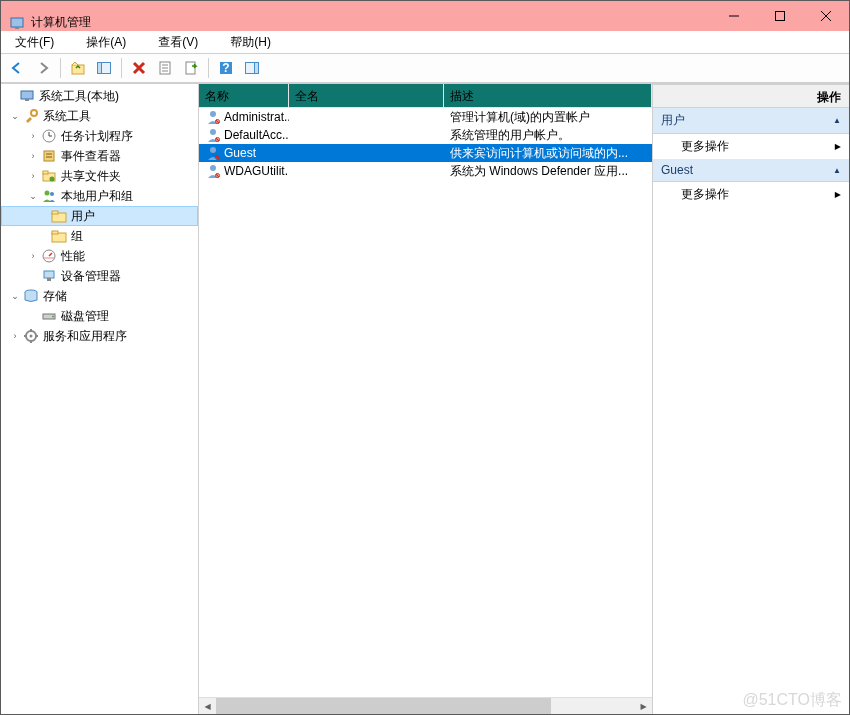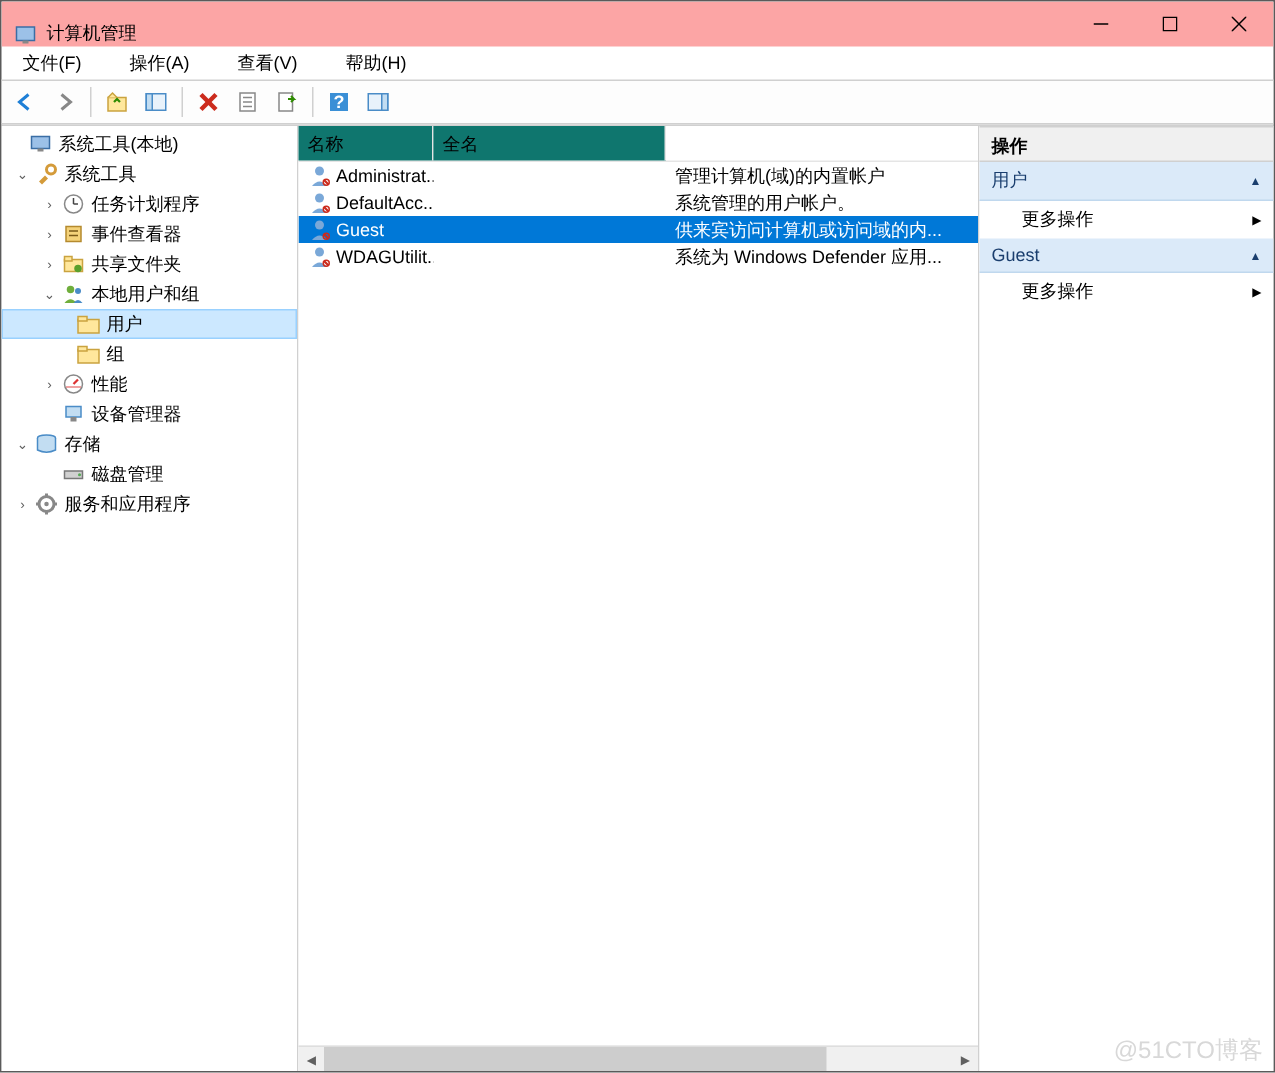--- a/index.html
+++ b/index.html
@@ -27,21 +27,21 @@
 .list-body { flex: 1; overflow: auto; }
 .list-row { display: flex; height: 18px; align-items: center; white-space: nowrap; }
 .list-row .cell { padding: 0 6px; overflow: hidden; text-overflow: ellipsis; display: flex; align-items: center; }
 .list-row .cell-name { width: 90px; } .list-row .cell-full { width: 155px; } .list-row .cell-desc { flex: 1; }
 .list-row.selected { background: #0078d7; color: #fff; }
 .user-icon { width: 16px; height: 16px; margin-right: 3px; flex-shrink: 0; }
 .scrollbar-h { height: 17px; background: #f0f0f0; border-top: 1px solid #dedede; display: flex; }
 .scrollbar-h .arrow { width: 17px; display: flex; align-items: center; justify-content: center; color: #606060; font-size: 8px; }
 .scrollbar-h .track { flex: 1; }
 .scrollbar-h .thumb { height: 100%; background: #cdcdcd; width: 80%; }
-.actions-panel { width: 196px; background: #fff; display: flex; flex-direction: column; }
+.actions-panel { width: 196px; background: #fff; display: flex; flex-direction: column; text-align: right; }
 .actions-header { height: 24px; background: #f0f0f0; border: 1px solid #d0d0d0; border-left: none; border-right: none; padding: 4px 8px; font-weight: bold; }
 .action-section { background: #dbeaf9; border-bottom: 1px solid #c0d8ee; padding: 4px 8px; display: flex; justify-content: space-between; align-items: center; color: #1a3e6e; }
 .action-section .collapse { font-size: 8px; }
 .action-item { padding: 4px 8px 4px 28px; display: flex; justify-content: space-between; align-items: center; cursor: default; }
 .action-item .arrow { font-size: 8px; }
 .watermark { position: fixed; right: 8px; bottom: 4px; color: #d8d8d8; font-size: 16px; pointer-events: none; }
 
 
 svg { display: block; }
 </style>
@@ -279,20 +279,21 @@
           </svg>
         </span>
       <span>服务和应用程序</span>
     </div>
   </div>
 
   <div class="list-panel">
     <div class="list-header">
       <div class="col col-name">名称</div>
       <div class="col col-full">全名</div>
+      <div class="col col-desc">描述</div>
     </div>
     <div class="list-body" id="list-body">
         <div class="list-row">
           <div class="cell cell-name">
             <span class="user-icon">
               <svg viewBox="0 0 16 16">
                 <circle cx="8" cy="5" r="3" fill="#7aa8d8"></circle>
                 <path d="M3 15 Q8 9 13 15" fill="#7aa8d8"></path>
                 <path d="M11 11 L14 14" stroke="#cc2b1d" stroke-width="1.5"></path>
                 <circle cx="12.5" cy="12.5" r="2" fill="none" stroke="#cc2b1d"></circle>

